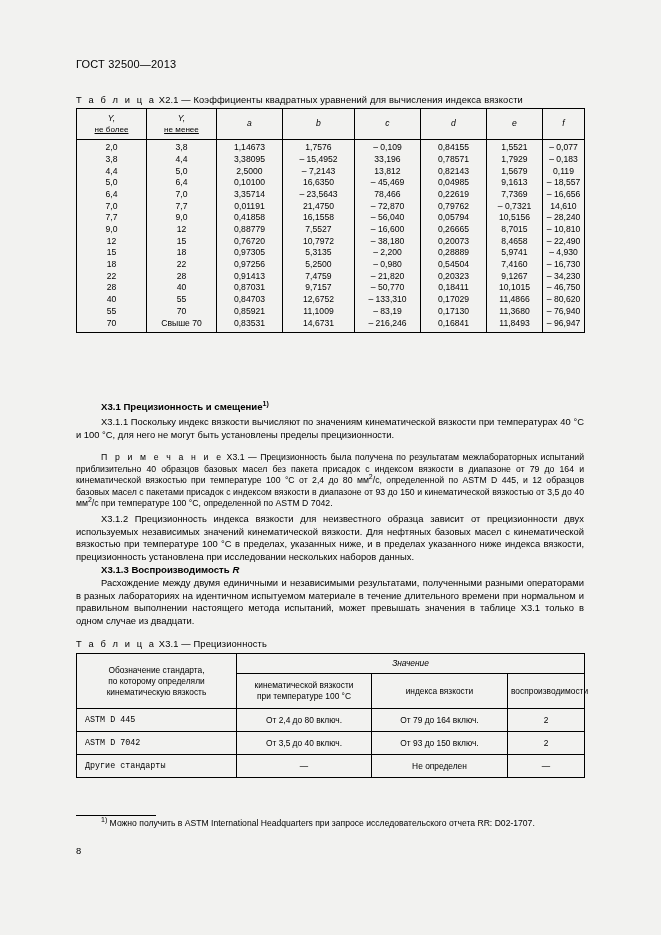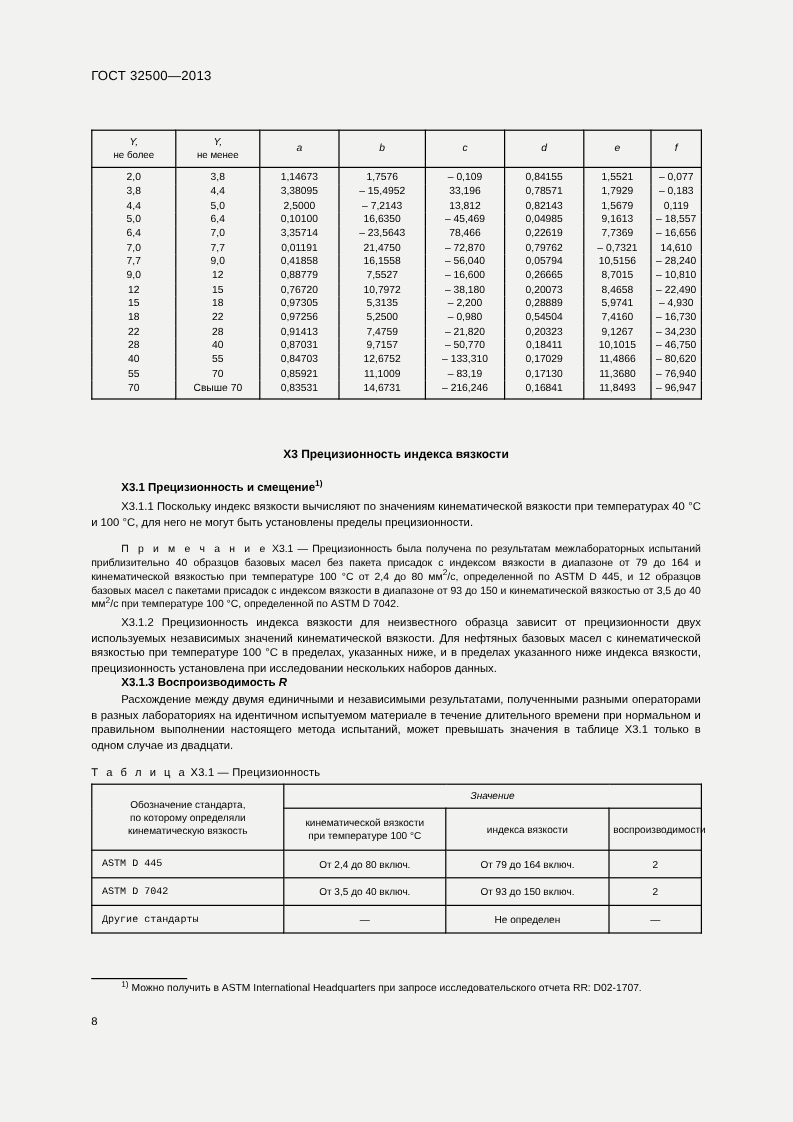--- a/index.html
+++ b/index.html
@@ -30,21 +30,21 @@
     padding:0;
     line-height:11.2px;
   }
   #t1 thead th {
     border-bottom:1.8px solid #000;
     height:30px;
     vertical-align:middle;
     font-weight:normal;
   }
   #t1 thead th .ital { font-style:italic; }
-  #t1 thead th .sub { display:block; font-size:8.1px; line-height:10px; }
+  #t1 thead th .sub { display:block; font-size:8.1px; line-height:10px;text-decoration:underline; }
   #t1 tbody td { height:11.7px; border-top:none; border-bottom:none; }
   #t1 tbody tr:first-child td { padding-top:2px; }
   #t1 tbody tr:last-child td { padding-bottom:2.5px; }
   #t1 .wrapbot td { border-bottom:1.8px solid #000; }
   #t1 tbody td:first-child, #t1 tbody td:nth-child(2) { }
 
   
   .h2 { position:absolute; width:508px; left:76px; text-align:center; font-size:10px; font-weight:bold; }
   .h3 { position:absolute; left:101px; font-size:9.6px; font-weight:bold; }
   .para {
@@ -85,20 +85,25 @@
   .fn { position:absolute; left:76px; top:818px; width:508px; font-size:8.6px; line-height:11px; text-indent:25px; }
   .pagenum { position:absolute; left:76px; top:845px; font-size:9.4px; }
 </style>
 </head>
 <body>
 
 <div class="page">
 
   <div class="hdr">ГОСТ 32500—2013</div>
 
+  <div class="tbl-caption" id="cap1">
+    <span class="sp">Т а б л и ц а</span>
+    <span>X2.1</span>
+    <span>— Коэффициенты квадратных уравнений для вычисления индекса вязкости</span>
+  </div>
 
   <table id="t1">
     <colgroup>
       <col style="width:70px">
         <col style="width:70px">
         <col style="width:66px">
         <col style="width:72px">
       <col style="width:66px">
         <col style="width:66px">
         <col style="width:56px">
@@ -279,21 +284,20 @@
           <td>0,83531</td>
           <td>14,6731</td>
           <td>– 216,246</td>
           <td>0,16841</td>
           <td>11,8493</td>
           <td>– 96,947</td>
         </tr>
       </tbody>
   </table>
 
-  <div class="h2" style="top:374px;">X3 Прецизионность индекса вязкости</div>
 
   <div class="h3" style="top:401px;">
     <span>X3.1 Прецизионность и смещение</span><sup>1)</sup>
   </div>
 
   <div class="para ind" style="top:416px;">X3.1.1 Поскольку индекс вязкости вычисляют по значениям кинематической вязкости при температурах 40 °С и 100 °С, для него не могут быть установлены пределы прецизионности.</div>
 
   <div class="para note" style="top:452px;">
     <span style="display:inline-block;width:25px"></span><span class="sp">П р и м е ч а н и е</span>
     <span>X3.1</span>

